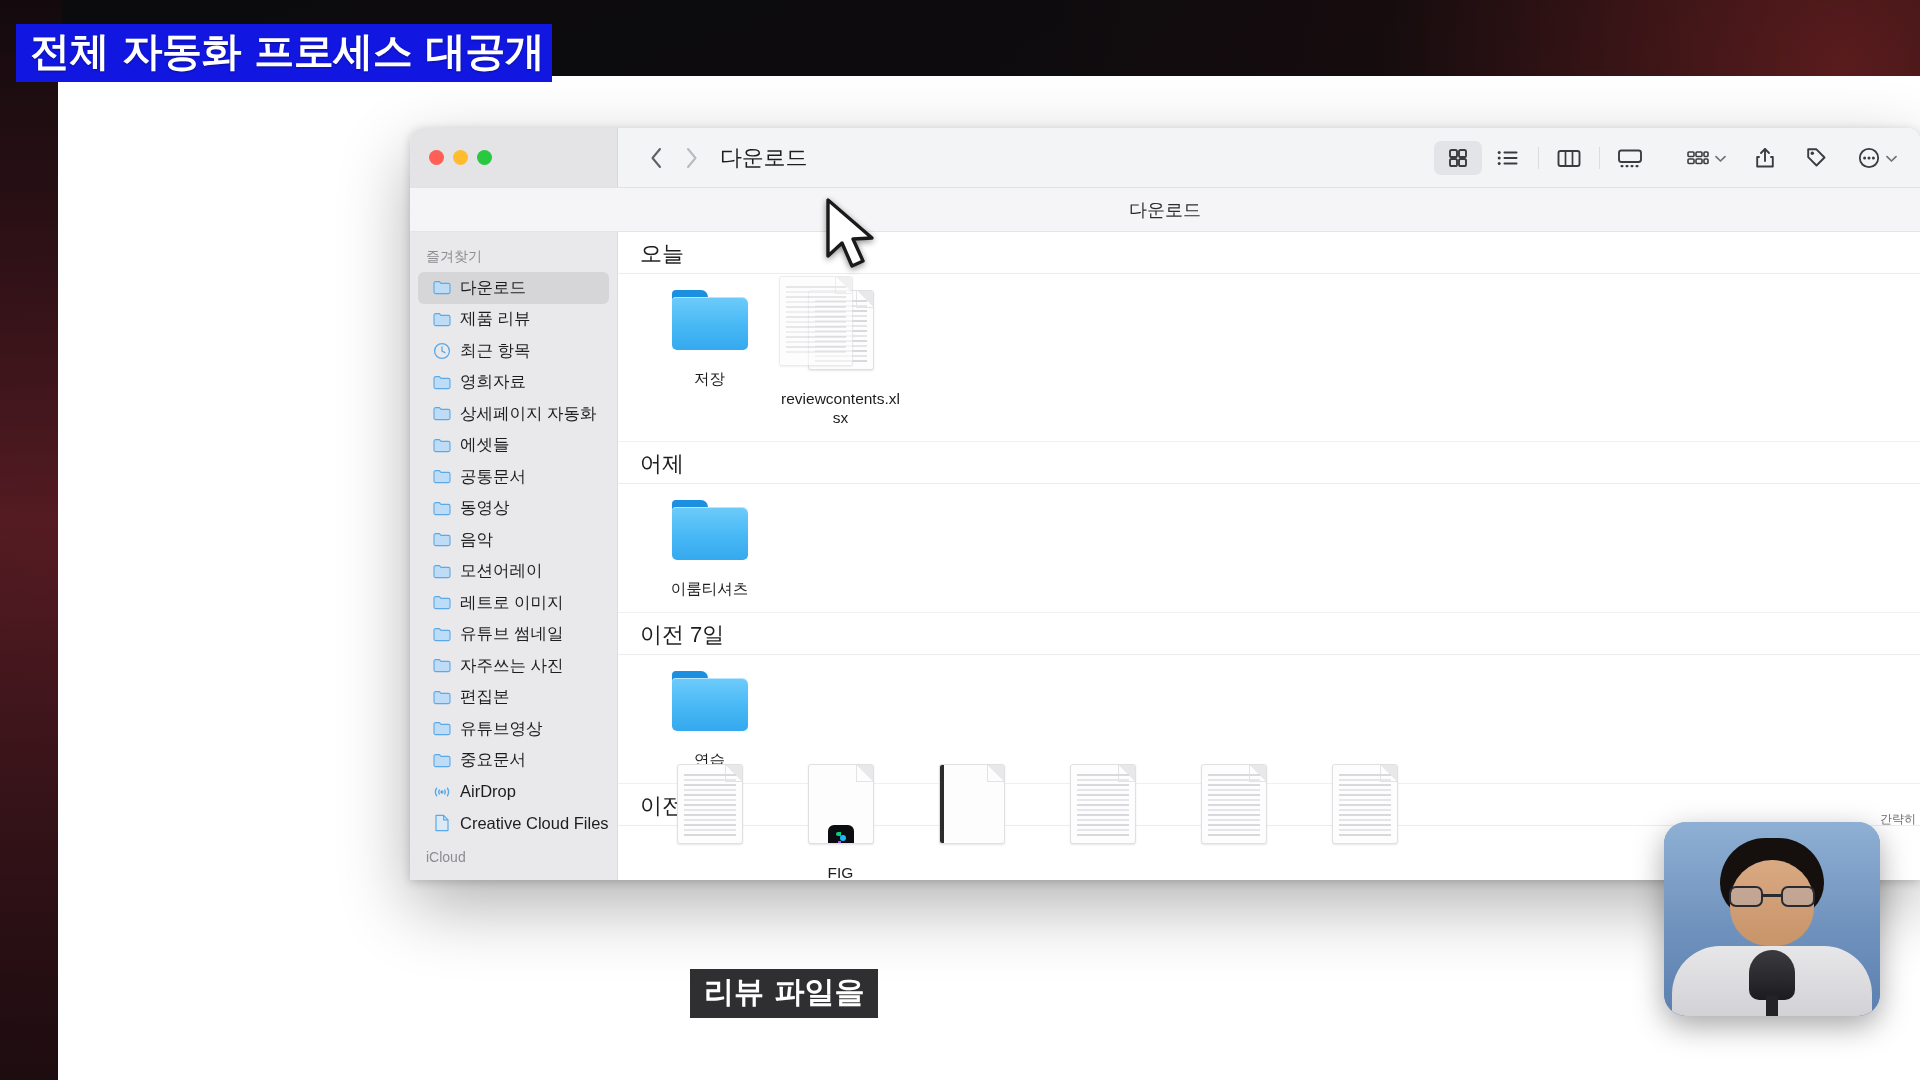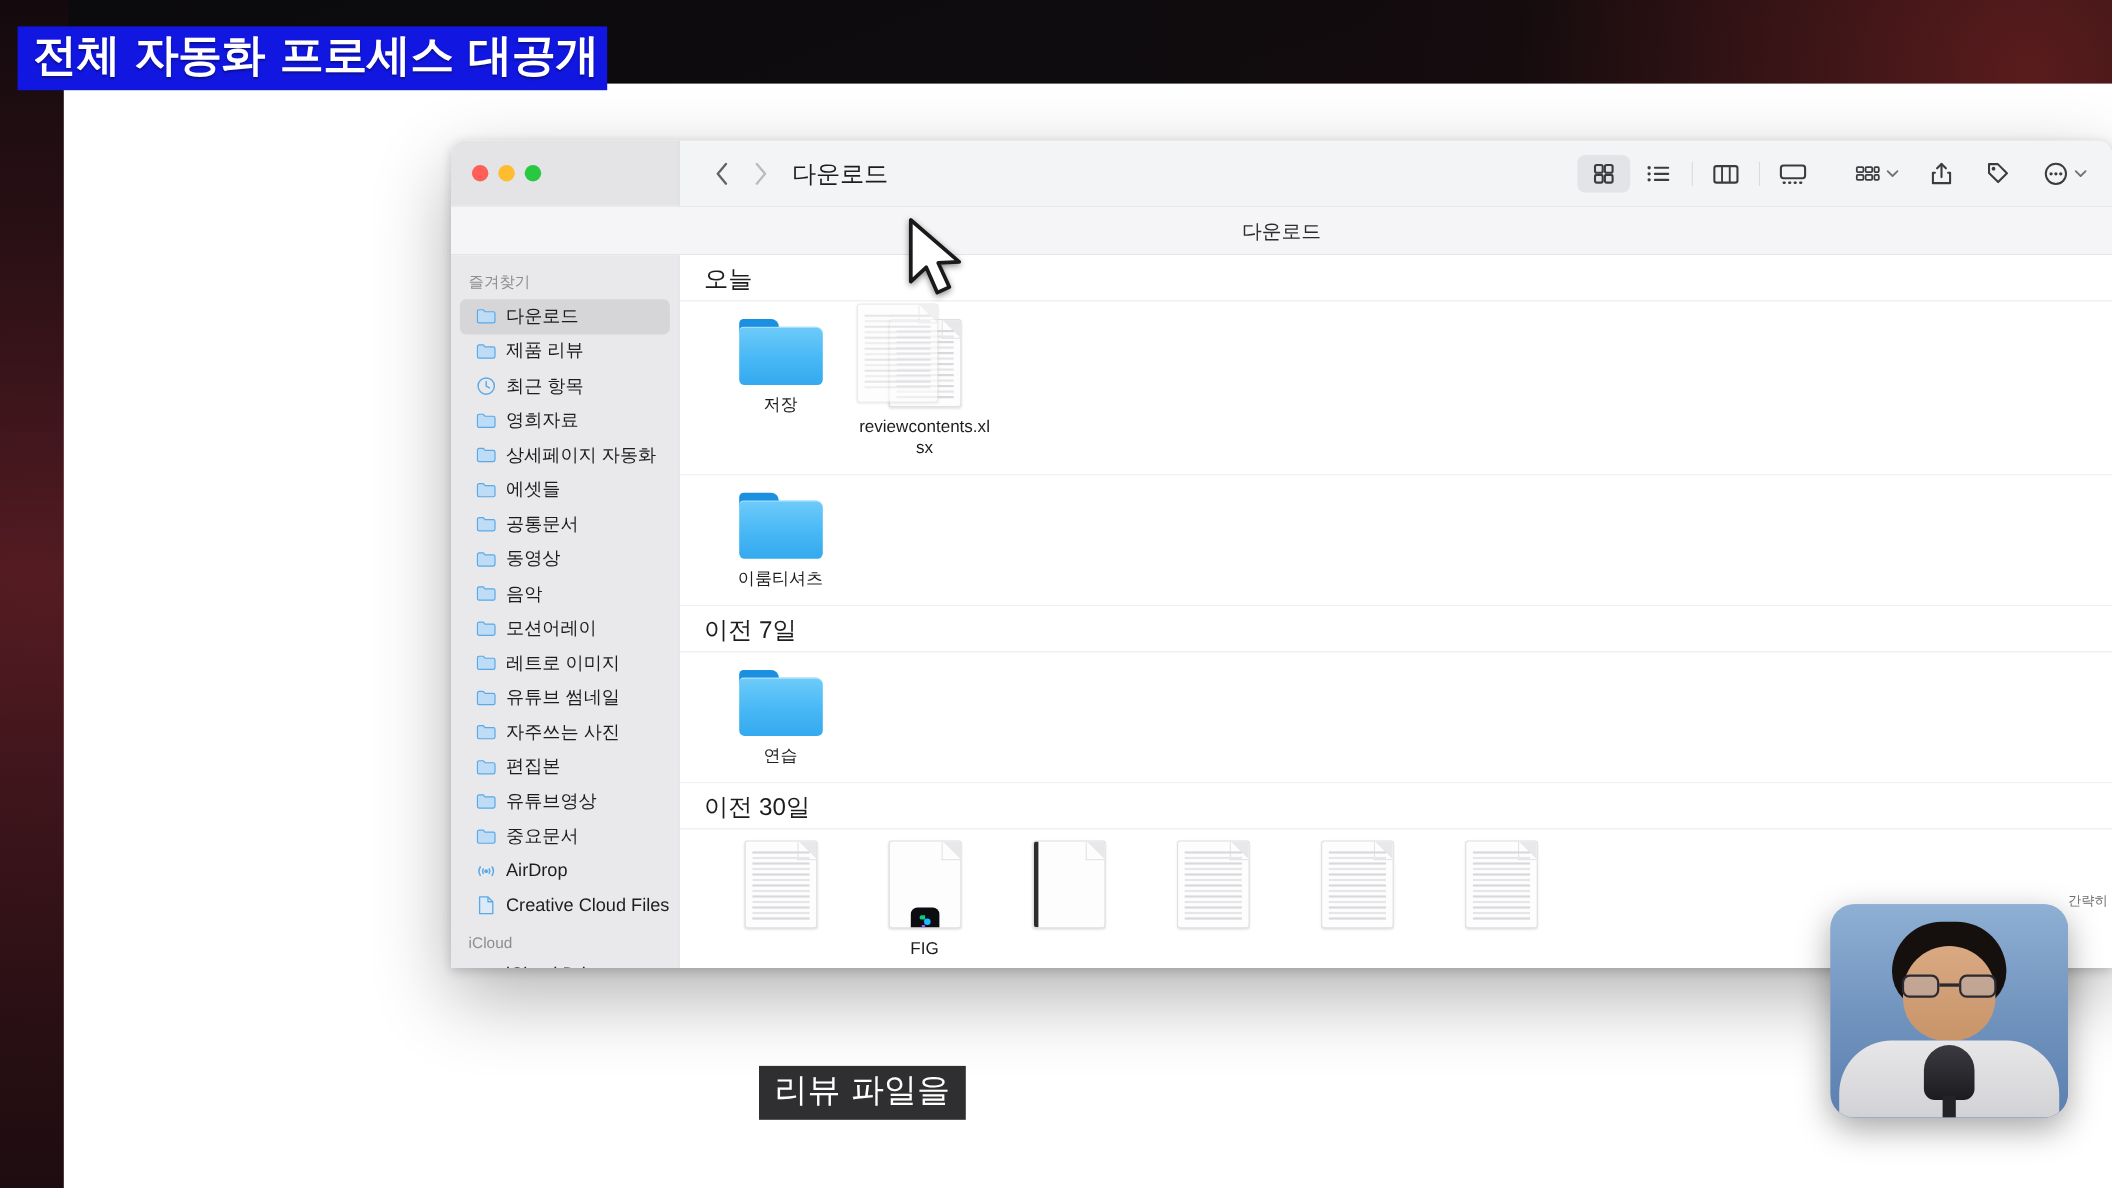--- a/index.html
+++ b/index.html
@@ -191,21 +191,21 @@
     gap:0;
     border-bottom:1px solid #f0f0f2;
   }
   .grid-row.no-border { border-bottom:none; }
   .item {
     width:131px; min-width:131px;
     display:flex; flex-direction:column; align-items:center;
     text-align:center;
   }
   .item-name {
-    margin-top:9px;
+    margin-top:19px;
     font-size:15.5px; color:#1d1d1f;
     line-height:19px;
     max-width:120px;
     word-break:break-all;
   }
 
   
   .folder {
     width:76px; height:60px; position:relative;
   }
@@ -325,21 +325,21 @@
   }
 
   
   #caption {
     position:absolute; left:690px; bottom:62px; z-index:80;
     background:#2f2f31;
     padding:5px 14px 8px 14px;
   }
   #caption .c {
     font-family:"DejaVu Sans","Liberation Sans",sans-serif;
-    font-size:30px; font-weight:normal; color:#ffffff; line-height:36px;
+    font-size:30px; font-weight:bold; color:#ffffff; line-height:36px;
     white-space:nowrap;
   }
 
   
   #edge-note {
     position:absolute; right:4px; bottom:252px; z-index:30;
     font-size:12px; color:#6d6d72;
   }
 </style>
 </head>
@@ -697,20 +697,21 @@
                 <i></i>
                 <i></i>
                 <i></i>
                 <i></i>
               </div>
           </div>
           <div class="item-name">reviewcontents.xlsx</div>
         </div>
       </div>
 
+      <div class="group-head">어제</div>
       <div class="grid-row">
         <div class="item">
           <div class="folder">
             <div class="tab"></div>
               <div class="body"></div>
           </div>
           <div class="item-name">이룸티셔츠</div>
         </div>
       </div>
 

